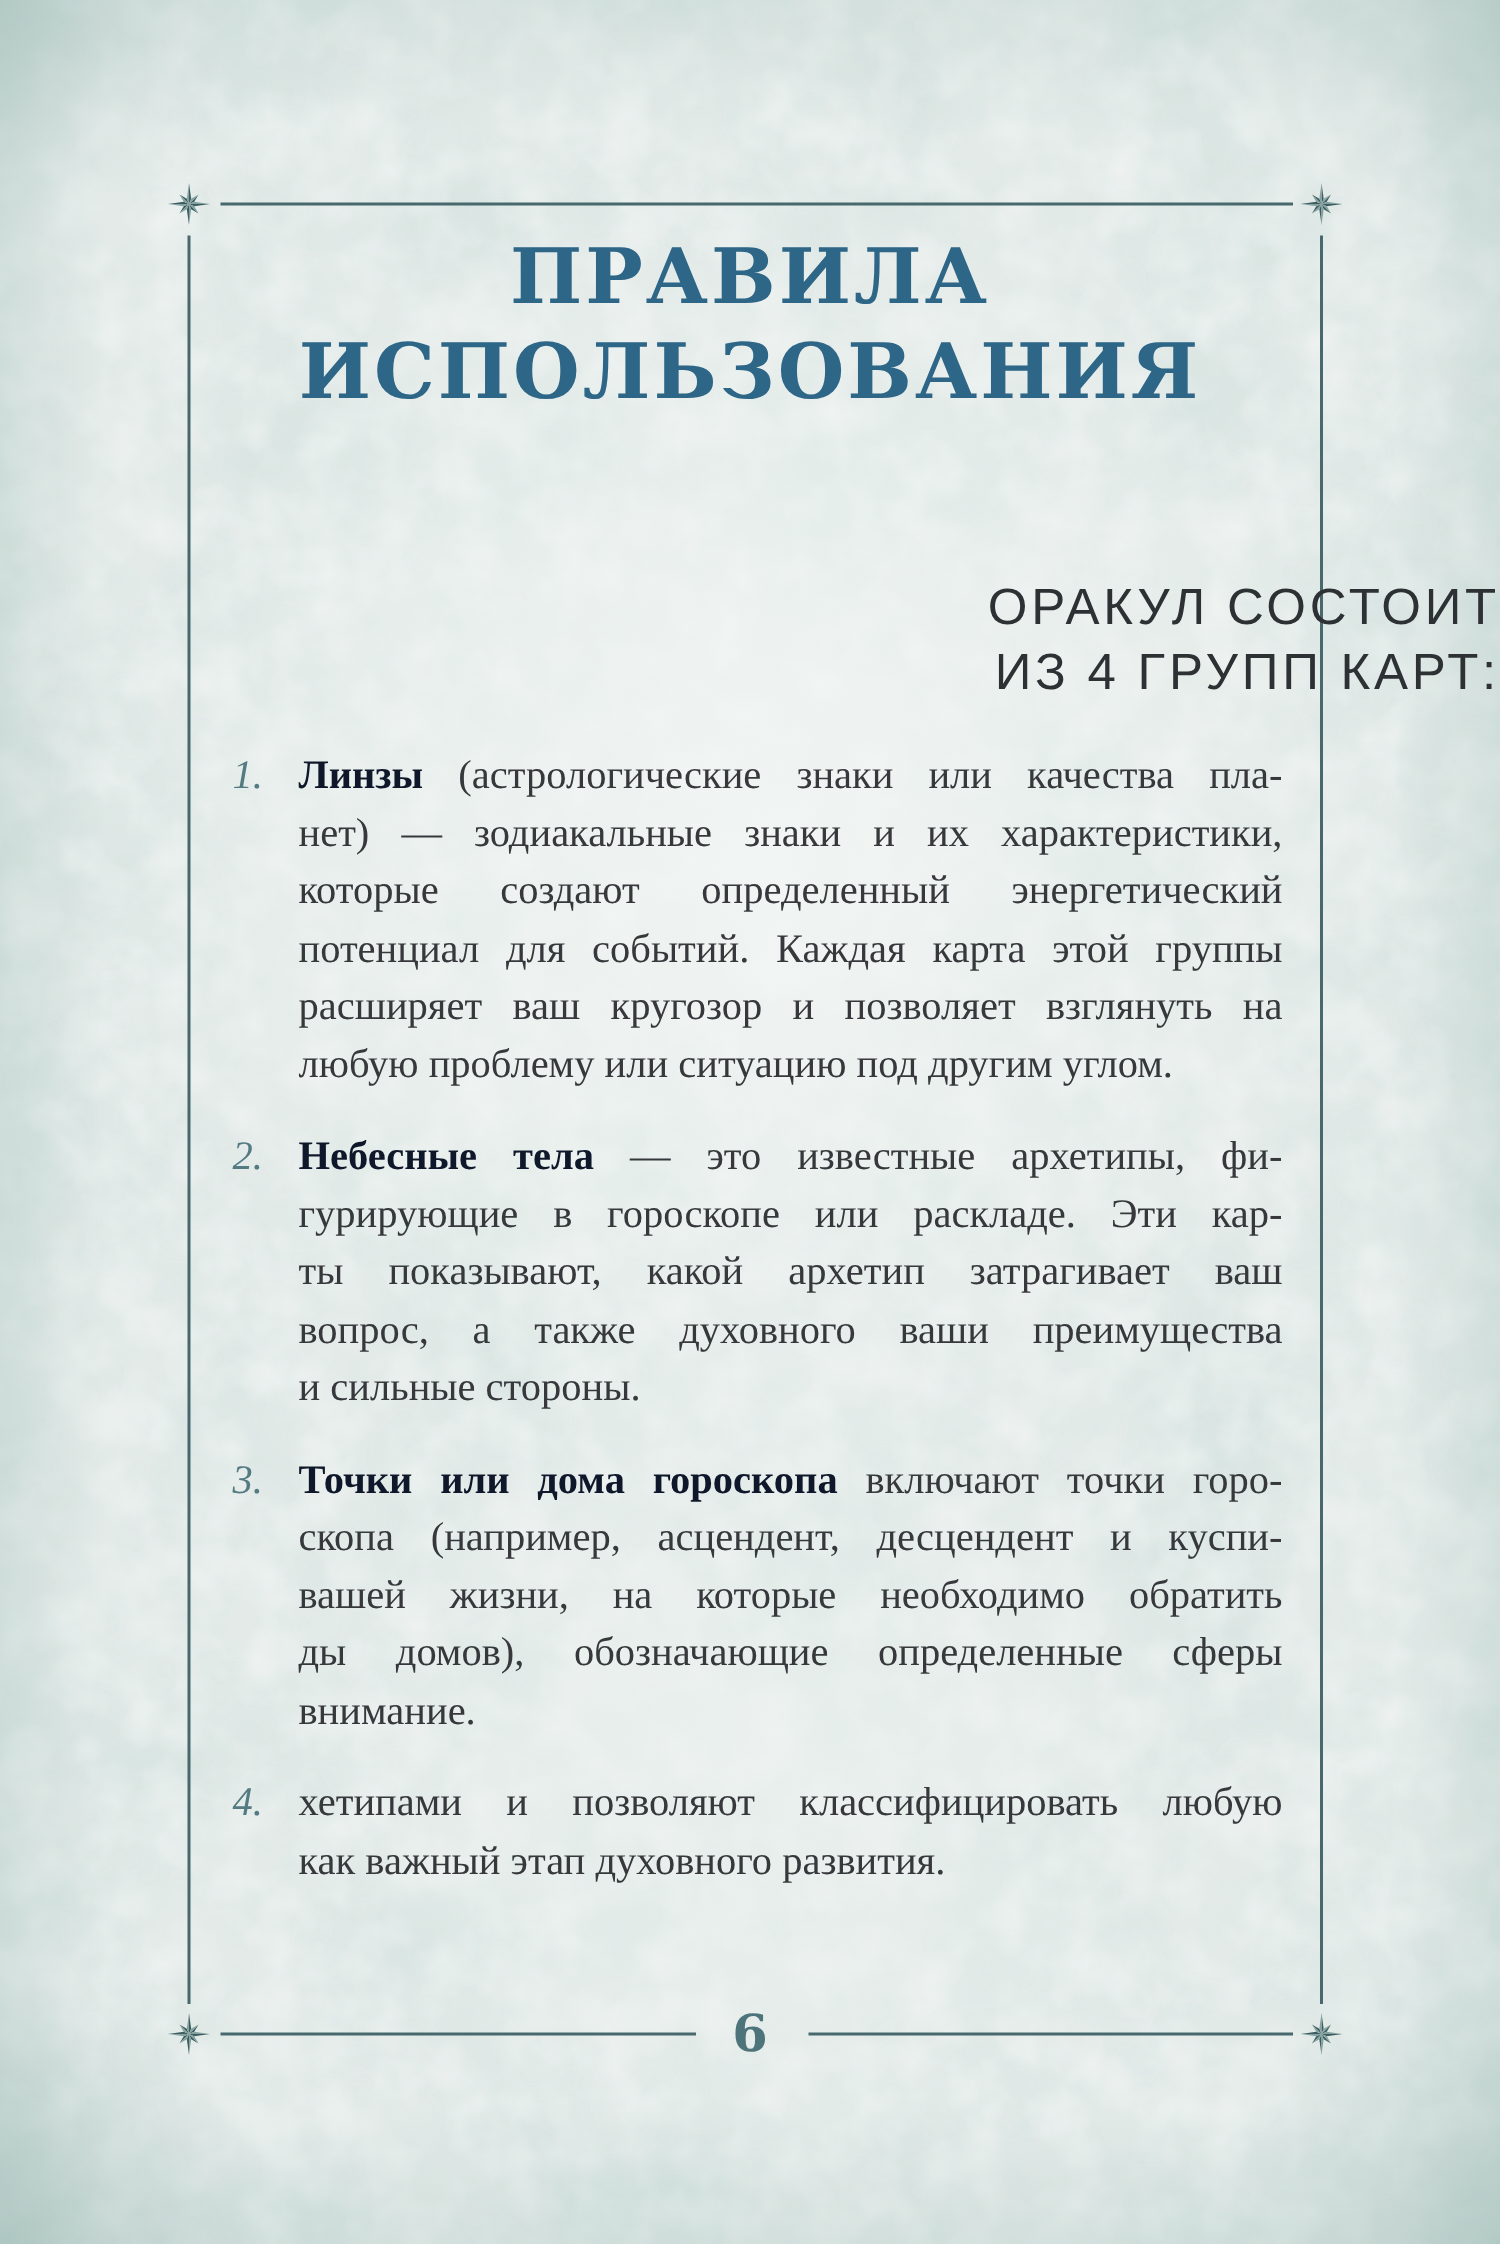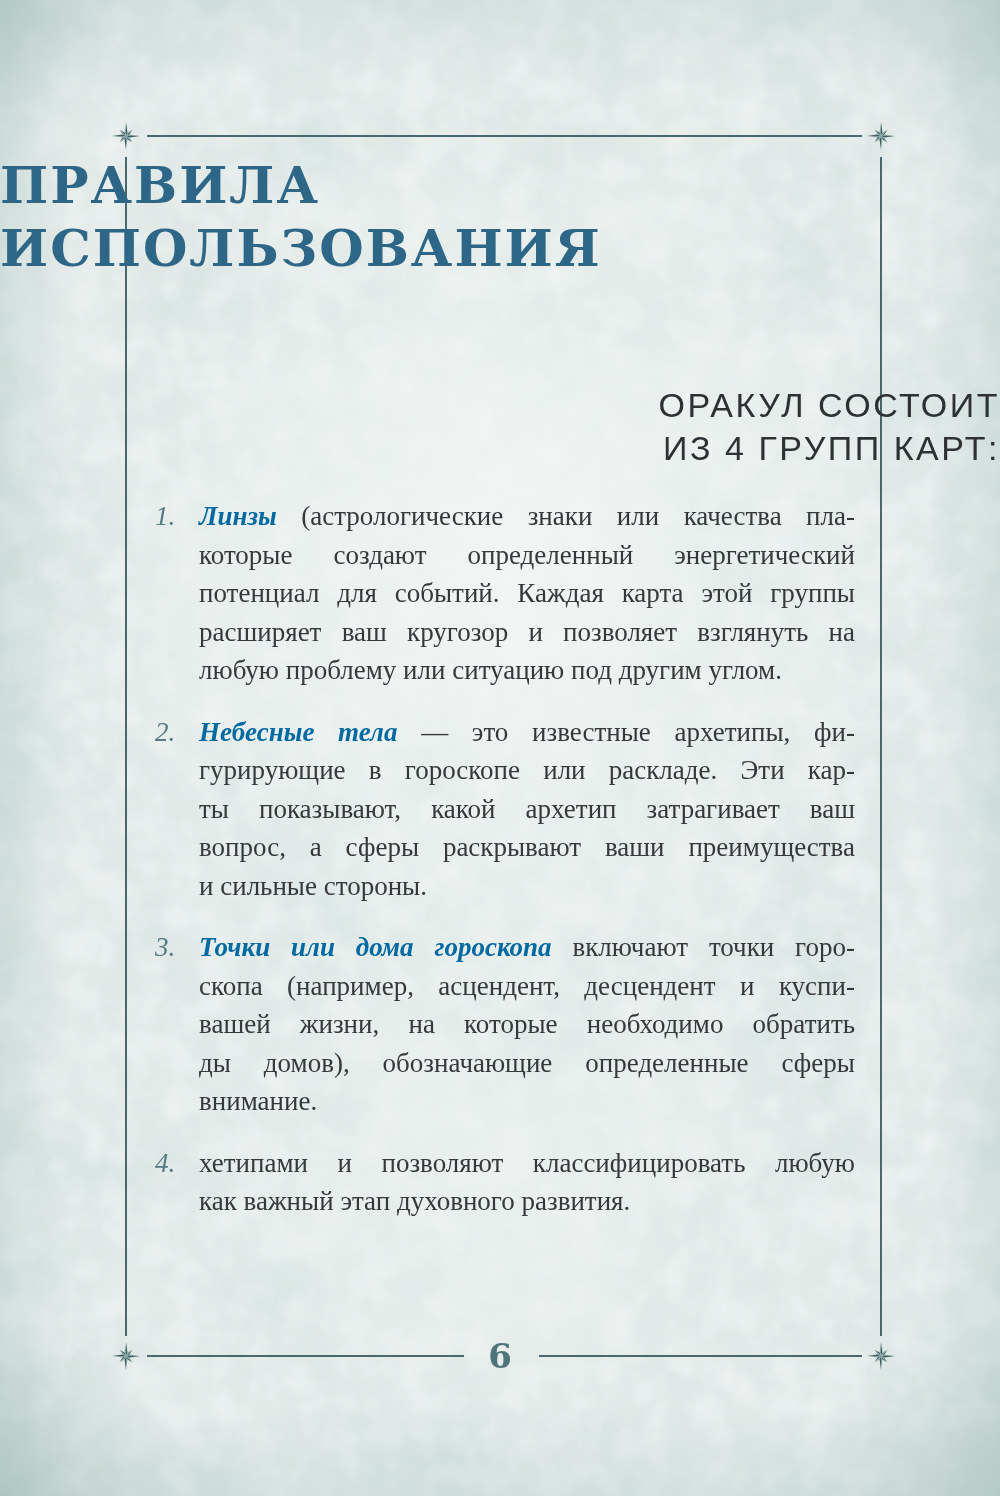--- a/index.html
+++ b/index.html
@@ -11,31 +11,31 @@
       radial-gradient(ellipse 55% 40% at 50% 38%, rgba(242,246,244,0.95) 0%, rgba(242,246,244,0) 75%),
       radial-gradient(ellipse 45% 28% at 50% 78%, rgba(238,243,241,0.65) 0%, rgba(238,243,241,0) 70%),
       radial-gradient(circle 220px at 0% 0%, rgba(154,184,177,0.40), rgba(154,184,177,0) 70%),
       radial-gradient(circle 240px at 100% 0%, rgba(154,184,177,0.35), rgba(154,184,177,0) 70%),
       radial-gradient(circle 260px at 0% 100%, rgba(148,180,173,0.45), rgba(148,180,173,0) 70%),
       radial-gradient(circle 260px at 100% 100%, rgba(148,180,173,0.40), rgba(148,180,173,0) 70%),
       linear-gradient(90deg, rgba(160,190,183,0.30) 0%, rgba(160,190,183,0) 7%, rgba(160,190,183,0) 93%, rgba(160,190,183,0.28) 100%),
       linear-gradient(180deg, rgba(160,190,183,0.22) 0%, rgba(160,190,183,0) 6%, rgba(160,190,183,0) 94%, rgba(160,190,183,0.25) 100%);
   }
   .frame{position:absolute;left:0;top:0;width:1000px;height:1496px;z-index:2;pointer-events:none;}
-  .title{position:absolute;top:154px;left:0;width:100%;margin:0;z-index:3;
+  .title{position:absolute;top:154px;left:0;width:100%;margin:0;text-align:center;z-index:3;
     font-family:"DejaVu Serif",serif;font-weight:bold;font-size:51px;line-height:63px;
     letter-spacing:2px;color:#2e6687;}
   .subtitle{position:absolute;top:384px;left:0;width:100%;text-align:right;z-index:3;
     font-family:"Liberation Sans",sans-serif;font-size:34px;line-height:43px;
     letter-spacing:2.5px;color:#2e3134;}
   .list{position:absolute;top:497px;left:155px;width:700px;z-index:3;
     font-family:"Liberation Serif",serif;font-size:27px;line-height:38.5px;color:#36383b;}
   .item{position:relative;padding-left:44px;margin-bottom:23px;}
   .num{position:absolute;left:0;top:0;font-style:italic;color:#547a82;}
-  .lead{font-style:italic;font-weight:bold;color:#0369a1;}
+  .lead{font-weight:bold;color:#0f172a;}
   .line{text-align:justify;text-align-last:justify;}
   .line.last{text-align-last:left;}
   .pagenum{position:absolute;top:1336px;left:0;width:100%;text-align:center;z-index:3;
     font-family:"DejaVu Serif",serif;font-weight:bold;font-size:34px;line-height:40px;color:#4d737b;}
 </style>
 </head>
 <body>
 
 <div class="page">
 
@@ -89,31 +89,32 @@
 
   <div class="subtitle">
     <div>ОРАКУЛ СОСТОИТ</div>
     <div>ИЗ 4 ГРУПП КАРТ:</div>
   </div>
 
   <div class="list">
       <div class="item">
         <span class="num">1.</span>
         <div class="line"><span class="lead">Линзы</span><span> (астрологические знаки или качества пла-</span></div>
+        <div class="line">нет) — зодиакальные знаки и их характеристики,</div>
         <div class="line">которые создают определенный энергетический</div>
         <div class="line">потенциал для событий. Каждая карта этой группы</div>
         <div class="line">расширяет ваш кругозор и позволяет взглянуть на</div>
         <div class="line last">любую проблему или ситуацию под другим углом.</div>
       </div>
       <div class="item">
         <span class="num">2.</span>
         <div class="line"><span class="lead">Небесные тела</span><span> — это известные архетипы, фи-</span></div>
         <div class="line">гурирующие в гороскопе или раскладе. Эти кар-</div>
         <div class="line">ты показывают, какой архетип затрагивает ваш</div>
-        <div class="line">вопрос, а сферы раскрывают ваши преимущества</div>
+        <div class="line">вопрос, а также духовного ваши преимущества</div>
         <div class="line last">и сильные стороны.</div>
       </div>
       <div class="item">
         <span class="num">3.</span>
         <div class="line"><span class="lead">Точки или дома гороскопа</span><span> включают точки горо-</span></div>
         <div class="line">скопа (например, асцендент, десцендент и куспи-</div>
         <div class="line">вашей жизни, на которые необходимо обратить</div>
         <div class="line">ды домов), обозначающие определенные сферы</div>
         <div class="line last">внимание.</div>
       </div>

